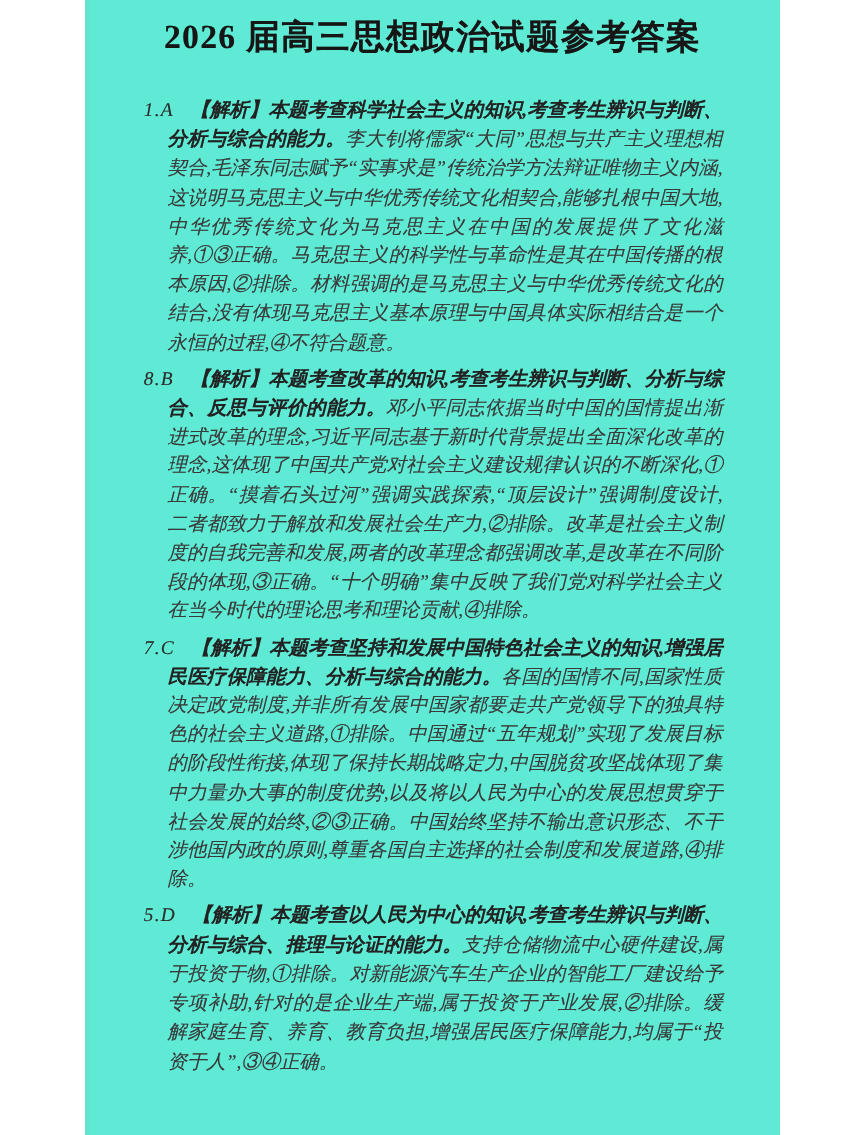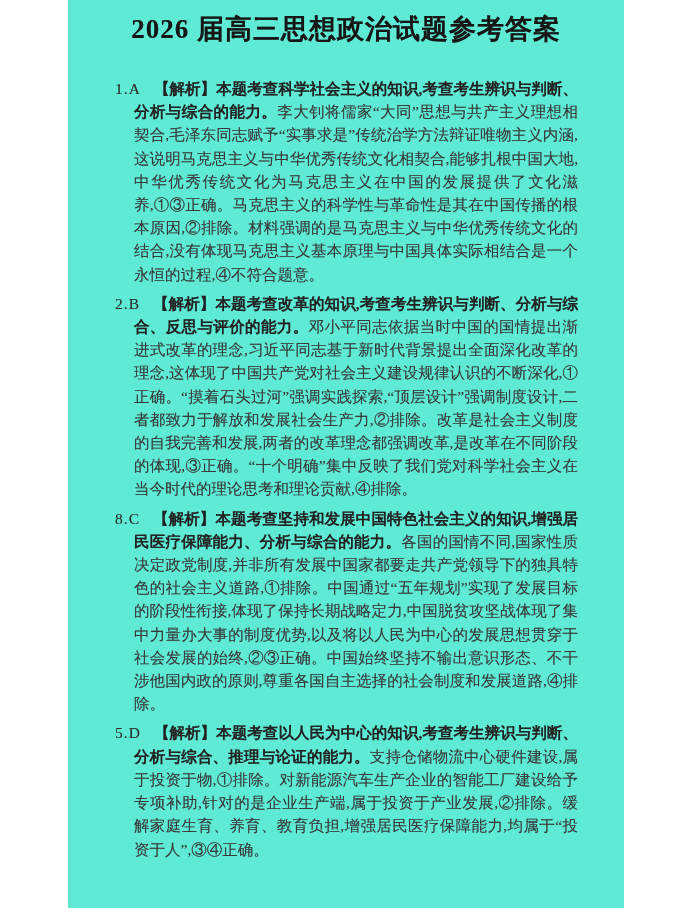--- a/index.html
+++ b/index.html
@@ -39,20 +39,21 @@
     right: 46px;
   }
   .item {
     font-size: 15.5px;
     line-height: 23.2px;
     text-align: justify;
     padding-left: 19px;       
     margin-bottom: 6px;
     color: #3a3a3a;
     text-shadow: 0 0 0.3px rgba(40,40,40,0.35);
+    font-style: italic;
   }
   .item .num {
     display: inline-block;
     margin-left: -19px;
     margin-right: 13px;
     color: #2d2d2d;
     letter-spacing: 1px;
   }
   .item .analysis {
     font-weight: bold;
@@ -66,25 +67,25 @@
 <div class="page">
   <div class="title">2026 届高三思想政治试题参考答案</div>
 
   <div class="content">
 
     <div class="item">
       <span class="num">1.A</span><span class="analysis">【解析】本题考查科学社会主义的知识,考查考生辨识与判断、分析与综合的能力。</span><span class="body">李大钊将儒家“大同”思想与共产主义理想相契合,毛泽东同志赋予“实事求是”传统治学方法辩证唯物主义内涵,这说明马克思主义与中华优秀传统文化相契合,能够扎根中国大地,中华优秀传统文化为马克思主义在中国的发展提供了文化滋养,①③正确。马克思主义的科学性与革命性是其在中国传播的根本原因,②排除。材料强调的是马克思主义与中华优秀传统文化的结合,没有体现马克思主义基本原理与中国具体实际相结合是一个永恒的过程,④不符合题意。</span>
     </div>
 
     <div class="item">
-      <span class="num">2.B</span><span class="analysis">【解析】本题考查改革的知识,考查考生辨识与判断、分析与综合、反思与评价的能力。</span><span class="body">邓小平同志依据当时中国的国情提出渐进式改革的理念,习近平同志基于新时代背景提出全面深化改革的理念,这体现了中国共产党对社会主义建设规律认识的不断深化,①正确。“摸着石头过河”强调实践探索,“顶层设计”强调制度设计,二者都致力于解放和发展社会生产力,②排除。改革是社会主义制度的自我完善和发展,两者的改革理念都强调改革,是改革在不同阶段的体现,③正确。“十个明确”集中反映了我们党对科学社会主义在当今时代的理论思考和理论贡献,④排除。</span>
+      <span class="num">8.B</span><span class="analysis">【解析】本题考查改革的知识,考查考生辨识与判断、分析与综合、反思与评价的能力。</span><span class="body">邓小平同志依据当时中国的国情提出渐进式改革的理念,习近平同志基于新时代背景提出全面深化改革的理念,这体现了中国共产党对社会主义建设规律认识的不断深化,①正确。“摸着石头过河”强调实践探索,“顶层设计”强调制度设计,二者都致力于解放和发展社会生产力,②排除。改革是社会主义制度的自我完善和发展,两者的改革理念都强调改革,是改革在不同阶段的体现,③正确。“十个明确”集中反映了我们党对科学社会主义在当今时代的理论思考和理论贡献,④排除。</span>
     </div>
 
     <div class="item">
-      <span class="num">8.C</span><span class="analysis">【解析】本题考查坚持和发展中国特色社会主义的知识,增强居民医疗保障能力、分析与综合的能力。</span><span class="body">各国的国情不同,国家性质决定政党制度,并非所有发展中国家都要走共产党领导下的独具特色的社会主义道路,①排除。中国通过“五年规划”实现了发展目标的阶段性衔接,体现了保持长期战略定力,中国脱贫攻坚战体现了集中力量办大事的制度优势,以及将以人民为中心的发展思想贯穿于社会发展的始终,②③正确。中国始终坚持不输出意识形态、不干涉他国内政的原则,尊重各国自主选择的社会制度和发展道路,④排除。</span>
+      <span class="num">7.C</span><span class="analysis">【解析】本题考查坚持和发展中国特色社会主义的知识,增强居民医疗保障能力、分析与综合的能力。</span><span class="body">各国的国情不同,国家性质决定政党制度,并非所有发展中国家都要走共产党领导下的独具特色的社会主义道路,①排除。中国通过“五年规划”实现了发展目标的阶段性衔接,体现了保持长期战略定力,中国脱贫攻坚战体现了集中力量办大事的制度优势,以及将以人民为中心的发展思想贯穿于社会发展的始终,②③正确。中国始终坚持不输出意识形态、不干涉他国内政的原则,尊重各国自主选择的社会制度和发展道路,④排除。</span>
     </div>
 
 
 
     <div class="item">
       <span class="num">5.D</span><span class="analysis">【解析】本题考查以人民为中心的知识,考查考生辨识与判断、分析与综合、推理与论证的能力。</span><span class="body">支持仓储物流中心硬件建设,属于投资于物,①排除。对新能源汽车生产企业的智能工厂建设给予专项补助,针对的是企业生产端,属于投资于产业发展,②排除。缓解家庭生育、养育、教育负担,增强居民医疗保障能力,均属于“投资于人”,③④正确。</span>
     </div>
 
   </div>
 </div>

